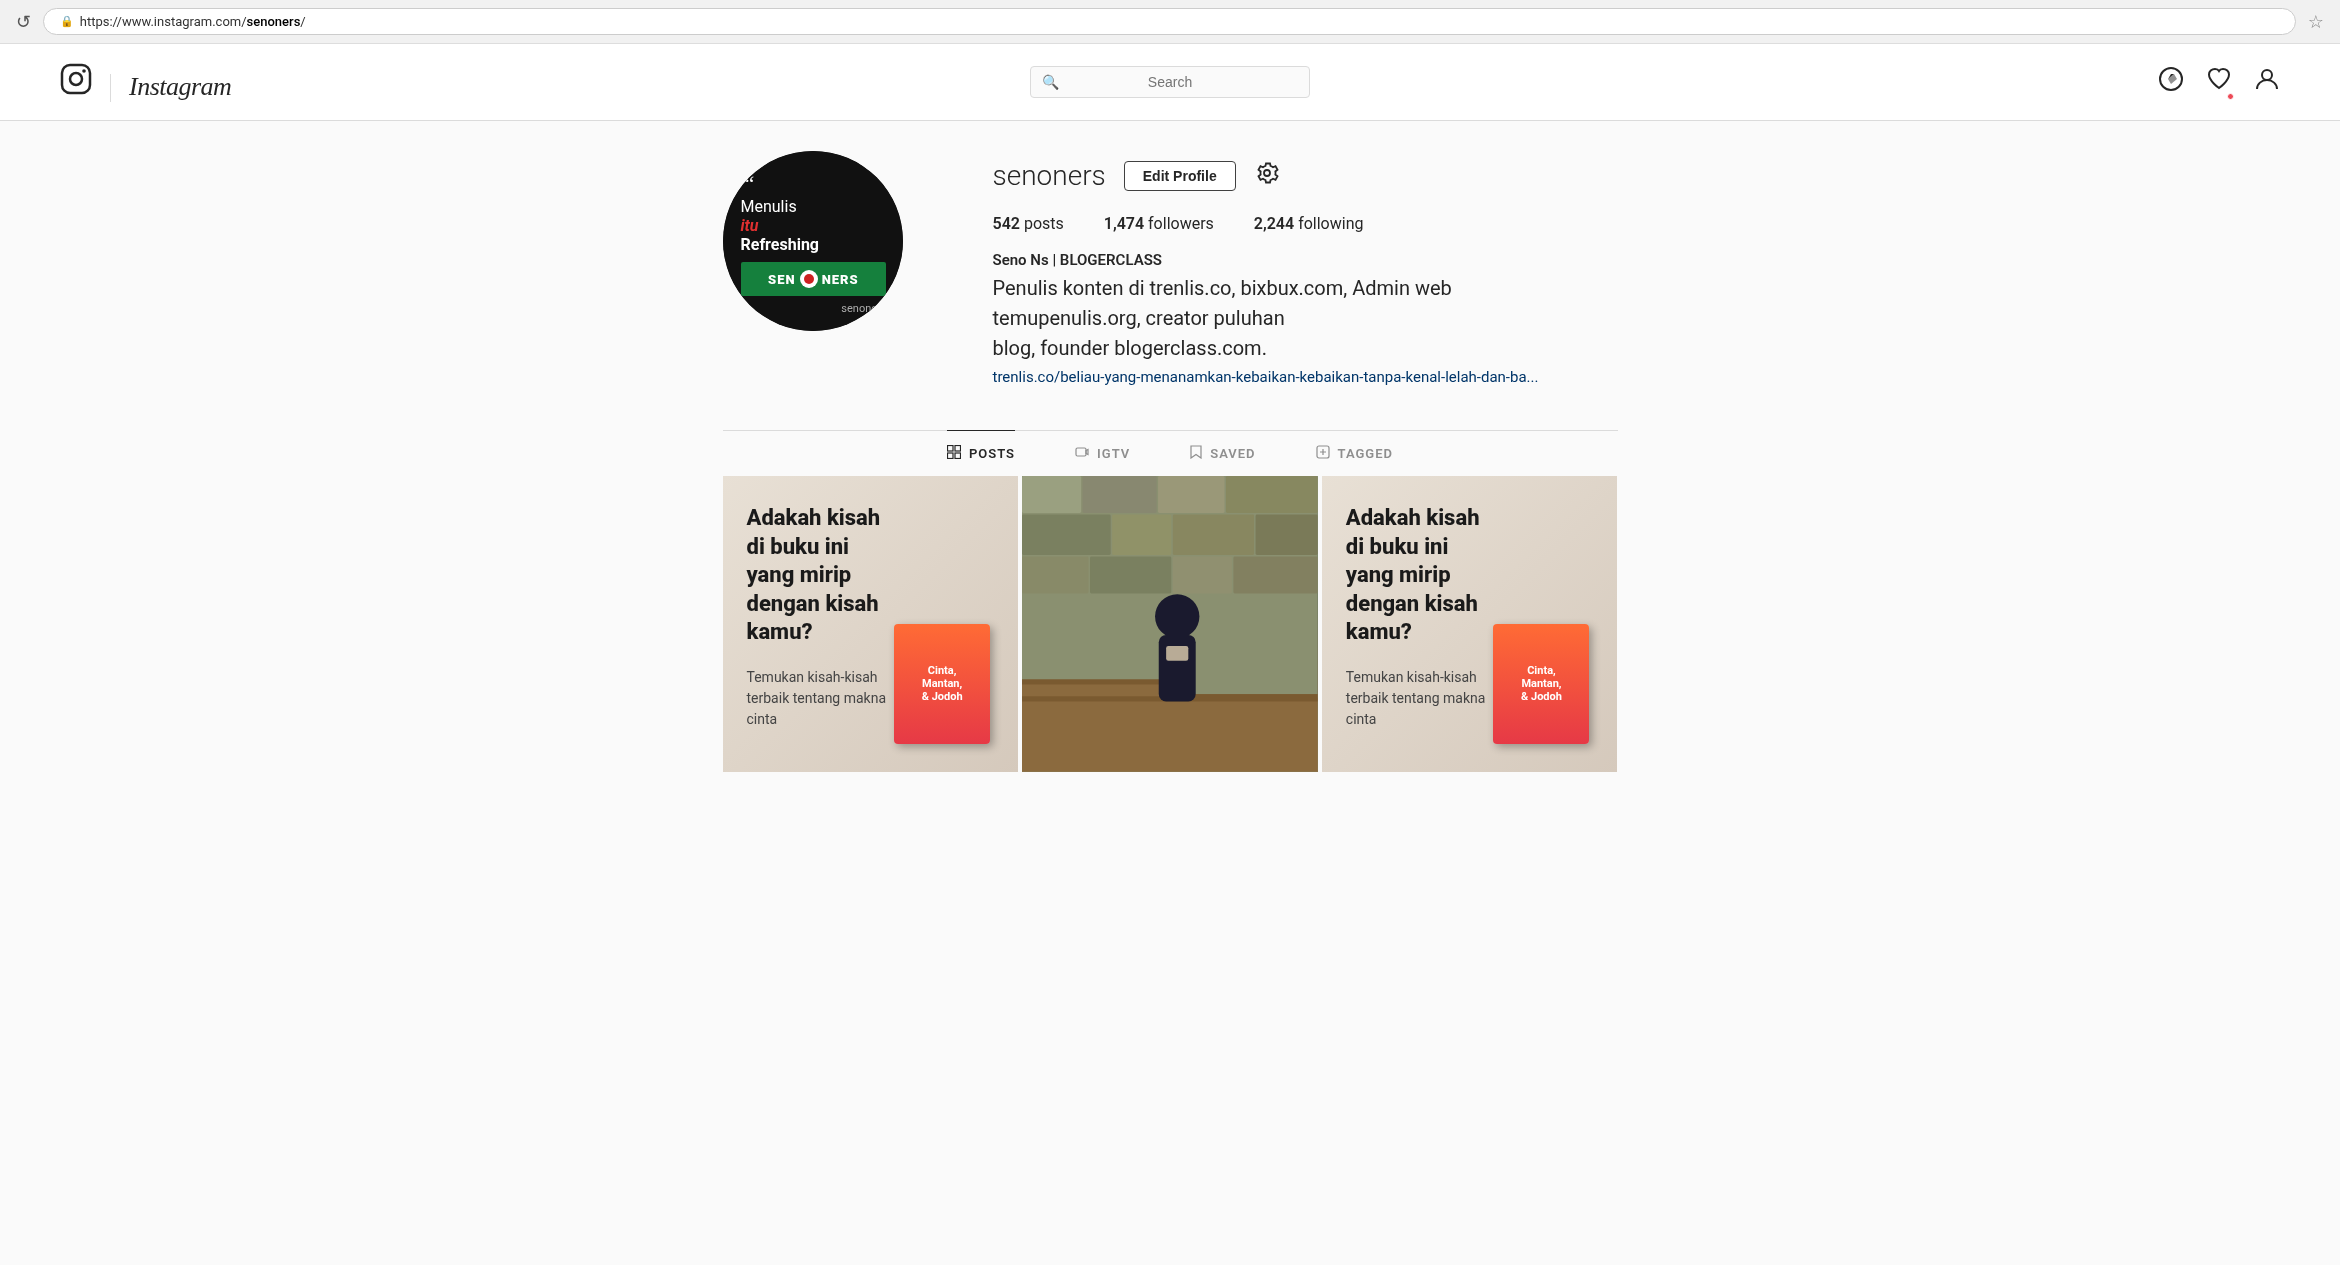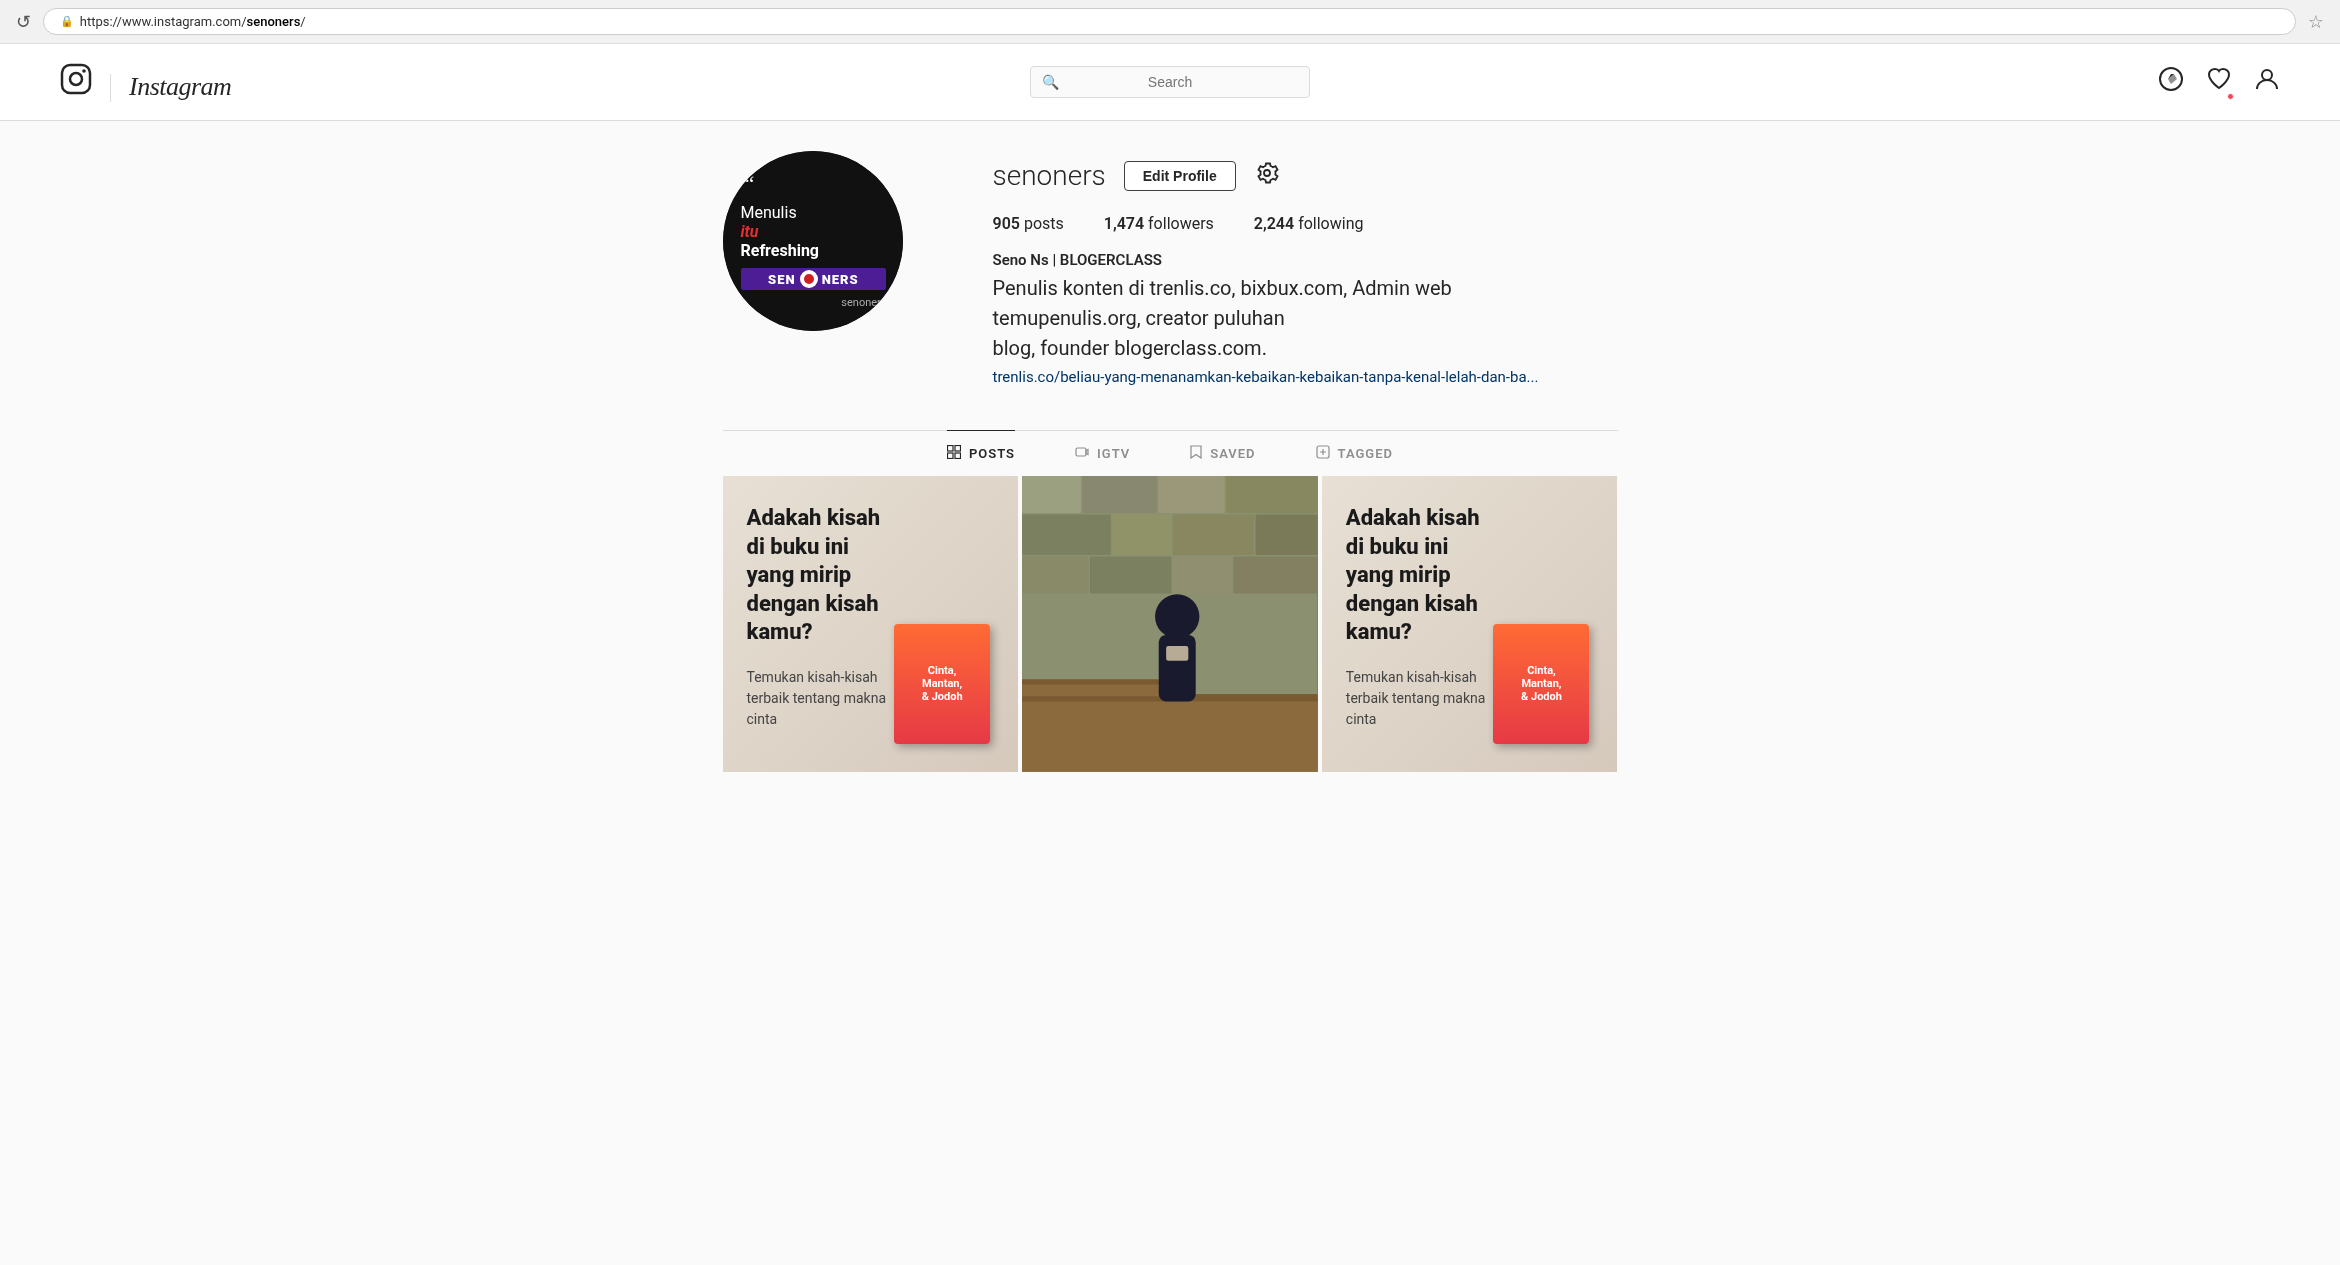--- a/index.html
+++ b/index.html
@@ -175,22 +175,22 @@
     .avatar-text-lines {
       margin-top: 30px;
       text-align: left;
       padding-left: 18px;
       width: 100%;
     }
     .avatar-line1 { color: white; font-size: 16px; font-weight: normal; }
     .avatar-line2 { color: #e03030; font-size: 16px; font-weight: bold; font-style: italic; }
     .avatar-line3 { color: white; font-size: 16px; font-weight: bold; }
     .avatar-brand-bar {
-      background: #4c1d95;
-      padding: 2px 10px;
+      background: #15803d;
+      padding: 8px 10px;
       margin-top: 8px;
       width: 90%;
       border-radius: 2px;
       display: flex;
       align-items: center;
       justify-content: center;
       gap: 4px;
     }
     .brand-text {
       color: white;
@@ -484,21 +484,21 @@
           <span class="settings-icon">
             <svg width="26" height="26" viewBox="0 0 26 26" fill="none" xmlns="http://www.w3.org/2000/svg">
               <path d="M13 16C14.6569 16 16 14.6569 16 13C16 11.3431 14.6569 10 13 10C11.3431 10 10 11.3431 10 13C10 14.6569 11.3431 16 13 16Z" stroke="#262626" stroke-width="1.8" fill="none"></path>
               <path d="M21.5 13C21.5 12.45 21.45 11.92 21.36 11.41L23.5 9.82L21.5 6.18L19.04 7.22C18.3 6.69 17.47 6.27 16.57 6.01L16 3.5H12L11.43 6.01C10.53 6.27 9.7 6.69 8.96 7.22L6.5 6.18L4.5 9.82L6.64 11.41C6.55 11.92 6.5 12.45 6.5 13C6.5 13.55 6.55 14.08 6.64 14.59L4.5 16.18L6.5 19.82L8.96 18.78C9.7 19.31 10.53 19.73 11.43 19.99L12 22.5H16L16.57 19.99C17.47 19.73 18.3 19.31 19.04 18.78L21.5 19.82L23.5 16.18L21.36 14.59C21.45 14.08 21.5 13.55 21.5 13Z" stroke="#262626" stroke-width="1.8" fill="none"></path>
             </svg>
           </span>
         </div>
 
         <div class="profile-stats">
           <div class="stat-item">
-            <span class="stat-count">905</span>
+            <span class="stat-count">542</span>
             <span>posts</span>
           </div>
           <div class="stat-item">
             <span class="stat-count">1,474</span>
             <span>followers</span>
           </div>
           <div class="stat-item">
             <span class="stat-count">2,244</span>
             <span>following</span>
           </div>

